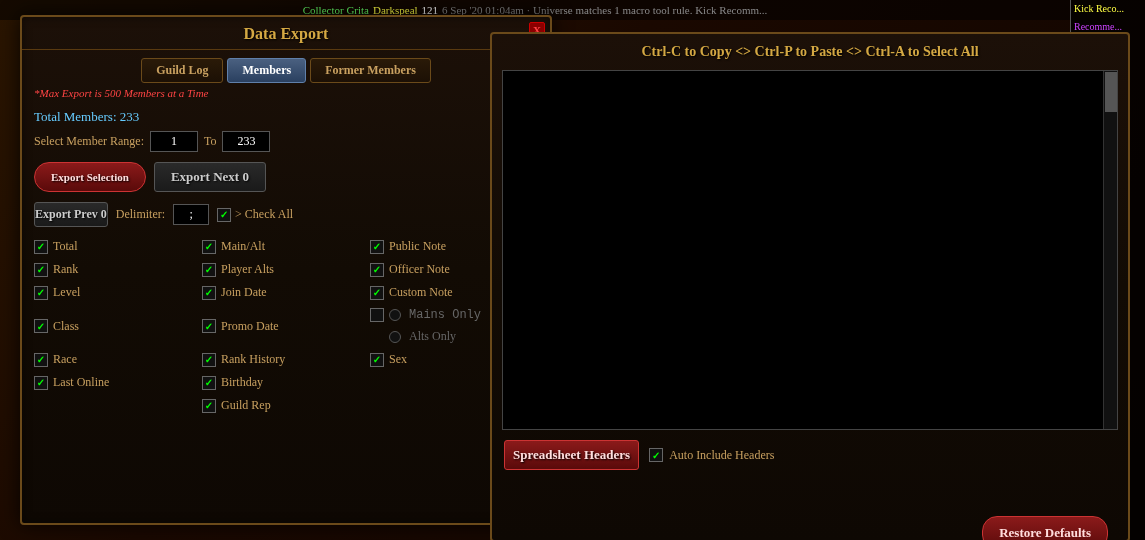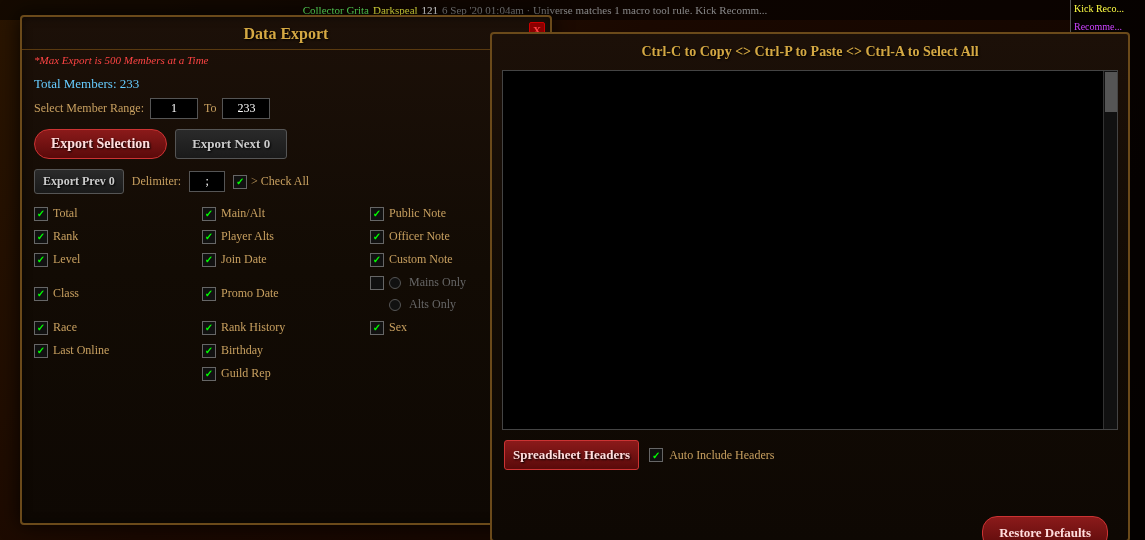--- a/index.html
+++ b/index.html
@@ -158,21 +158,21 @@
       display: flex;
       gap: 8px;
       padding: 6px 12px;
     }
 
     .btn-red {
       background: linear-gradient(180deg, #8b1a1a 0%, #5a0a0a 100%);
       border: 1px solid #cc3333;
       color: #ffdddd;
       padding: 6px 16px;
-      font-size: 14px;
+      font-size: 11px;
       font-family: 'Times New Roman', serif;
       cursor: pointer;
       border-radius: 15px;
       font-weight: bold;
       text-shadow: 1px 1px 2px #000;
     }
 
     .btn-dark {
       background: linear-gradient(180deg, #2a2a2a 0%, #1a1a1a 100%);
       border: 1px solid #555555;
@@ -415,20 +415,25 @@
   <div class="chat-text yellow">ck Recomm...</div>
   <div class="chat-text yellow">ecommend...</div>
   <div class="chat-text yellow">ule. Kick R...</div>
 </div>
 
 <div class="dialog">
   <div class="dialog-title">Data Export</div>
 
   <div class="close-btn">X</div>
 
+  <div class="tab-bar">
+    <button class="tab-btn inactive">Guild Log</button>
+    <button class="tab-btn active">Members</button>
+    <button class="tab-btn inactive">Former Members</button>
+  </div>
 
   <div class="warning-text">*Max Export is 500 Members at a Time</div>
 
   <div class="total-members">
     <span>Total Members:</span>
     <span>233</span>
   </div>
 
   <div class="range-row">
     <span>Select Member Range:</span>
@@ -436,21 +441,21 @@
     <span>To</span>
     <input class="range-input" type="text" value="233" style="">
   </div>
 
   <div class="export-row">
     <button class="btn-red">Export Selection</button>
     <button class="btn-dark">Export Next 0</button>
   </div>
 
   <div class="delim-row">
-    <button class="btn-dark" style="padding: 4px 8px; font-size: 12px;">Export Prev 0</button>
+    <button class="btn-dark" style="padding: 4px 0; font-size: 12px;">Export Prev 0</button>
     <span>Delimiter:</span>
     <input class="delim-input" type="text" value=";" style="">
     <div class="check-all">
       <div class="check-box checked"></div>
       <span>&gt; Check All</span>
     </div>
   </div>
 
   <div class="checkbox-grid">
 
@@ -519,21 +524,21 @@
     <div class="check-item" style="grid-column: 3; grid-row: 2;">
       <div class="check-box checked"></div>
       <span>Officer Note</span>
     </div>
     <div class="check-item" style="grid-column: 3; grid-row: 3;">
       <div class="check-box checked"></div>
       <span>Custom Note</span>
     </div>
 
     <div style="grid-column: 3; grid-row: 4; display: flex; flex-direction: column; gap: 3px;">
-      <div class="check-item" style="color: #666;">
+      <div class="check-item" style="color: #666; font-family: Liberation Mono, monospace;">
         <div class="check-box unchecked"></div>
         <div class="radio-dot" style="margin-right:3px;"></div>
         <span>Mains Only</span>
       </div>
       <div class="check-item" style="color: #666;">
         <div class="radio-dot" style="margin-left:19px; margin-right:3px;"></div>
         <span>Alts Only</span>
       </div>
     </div>
   </div>

